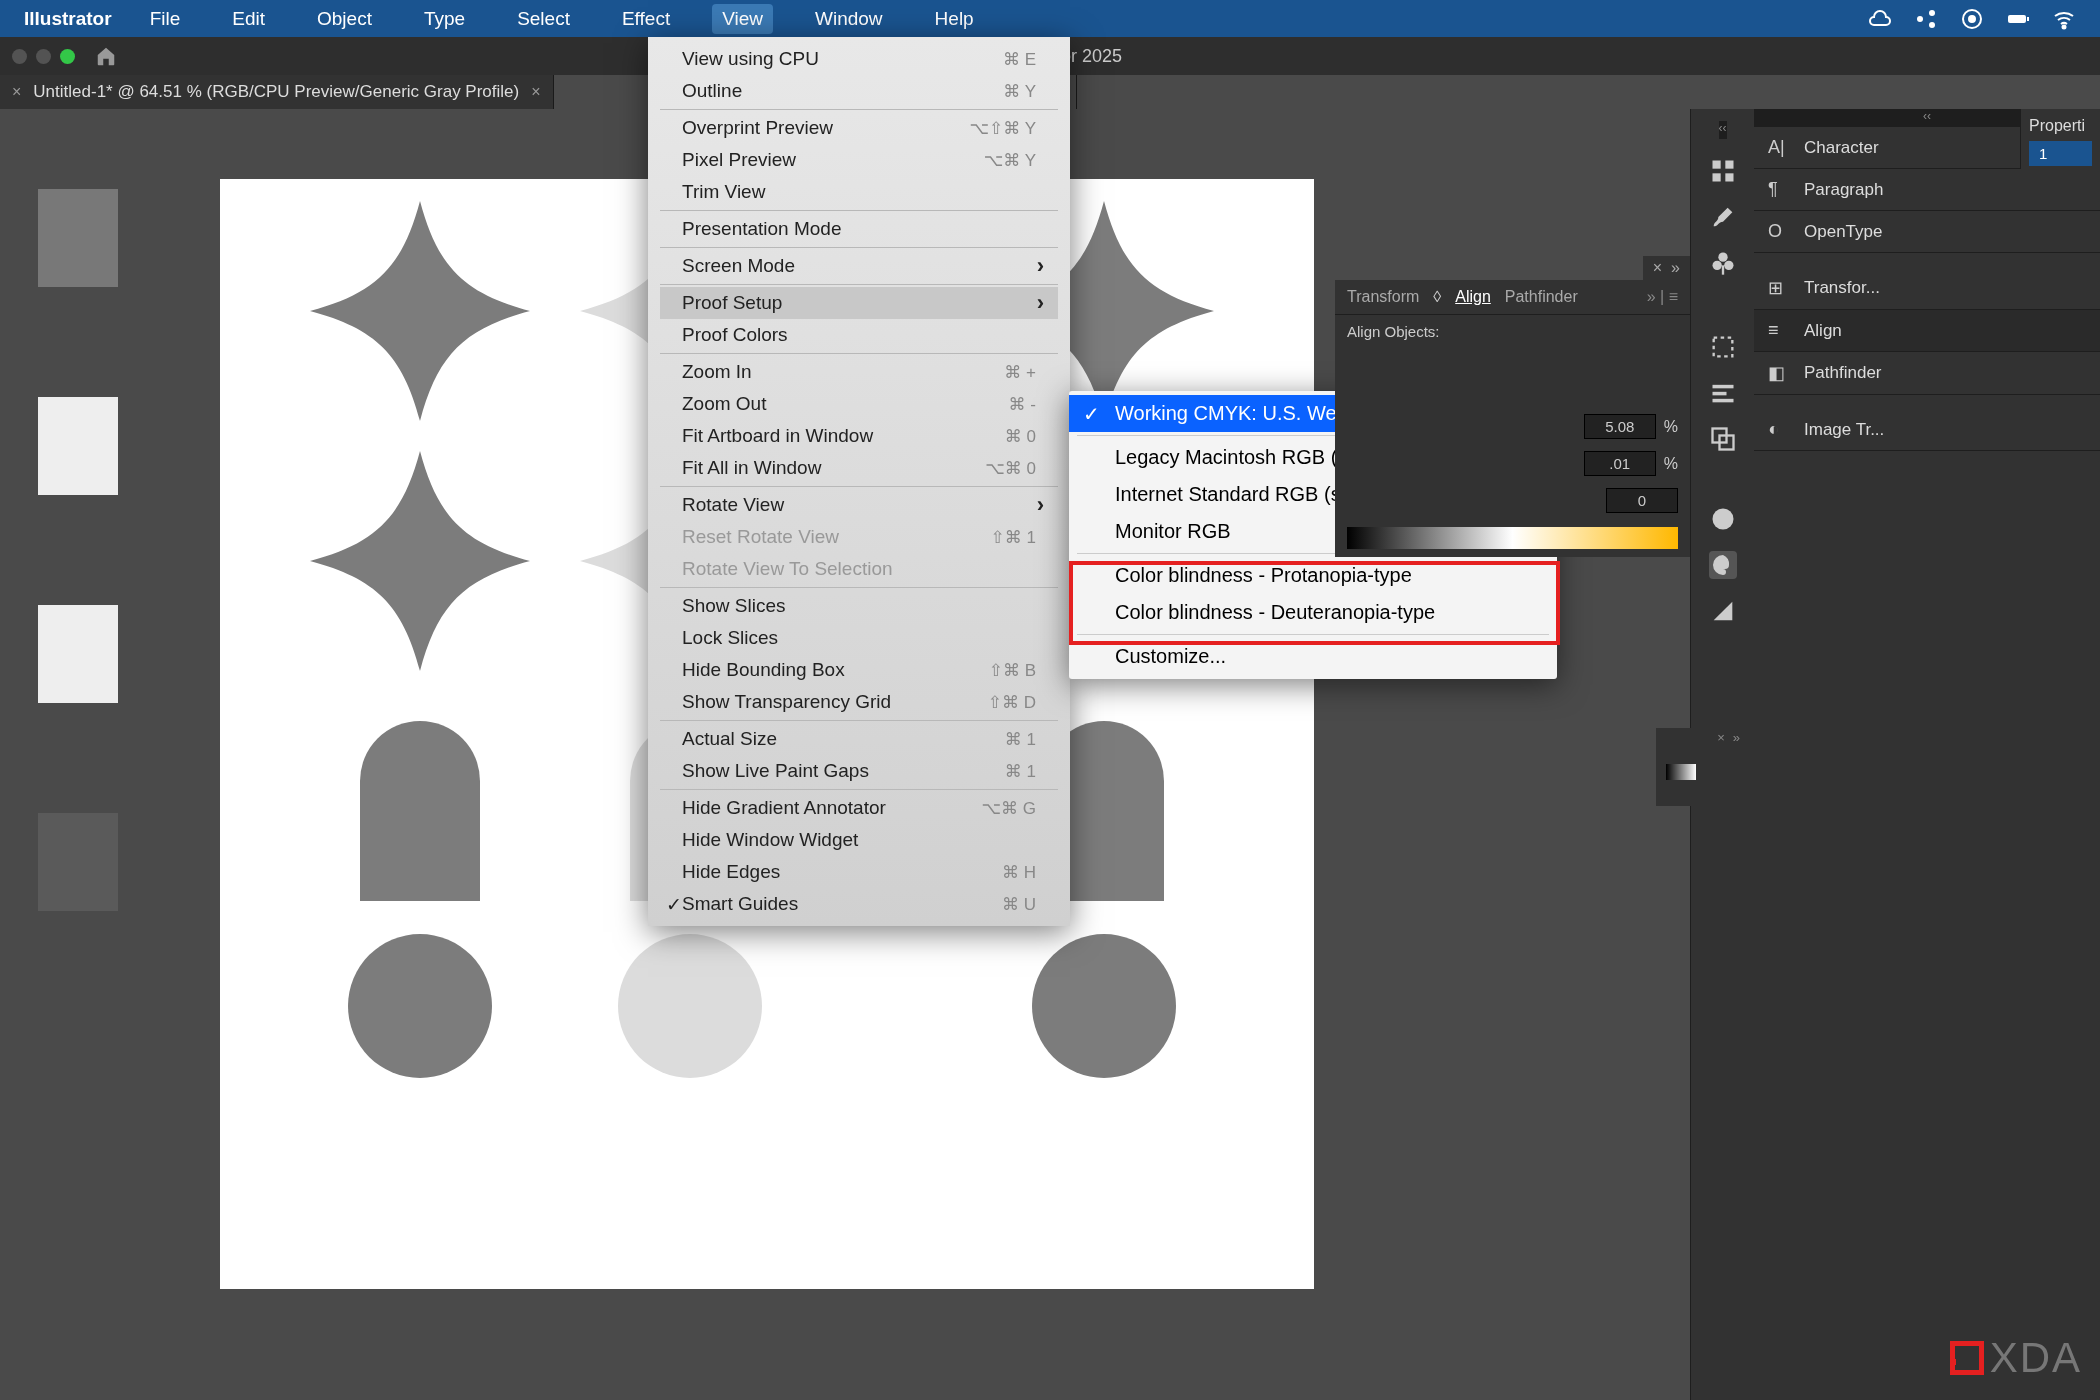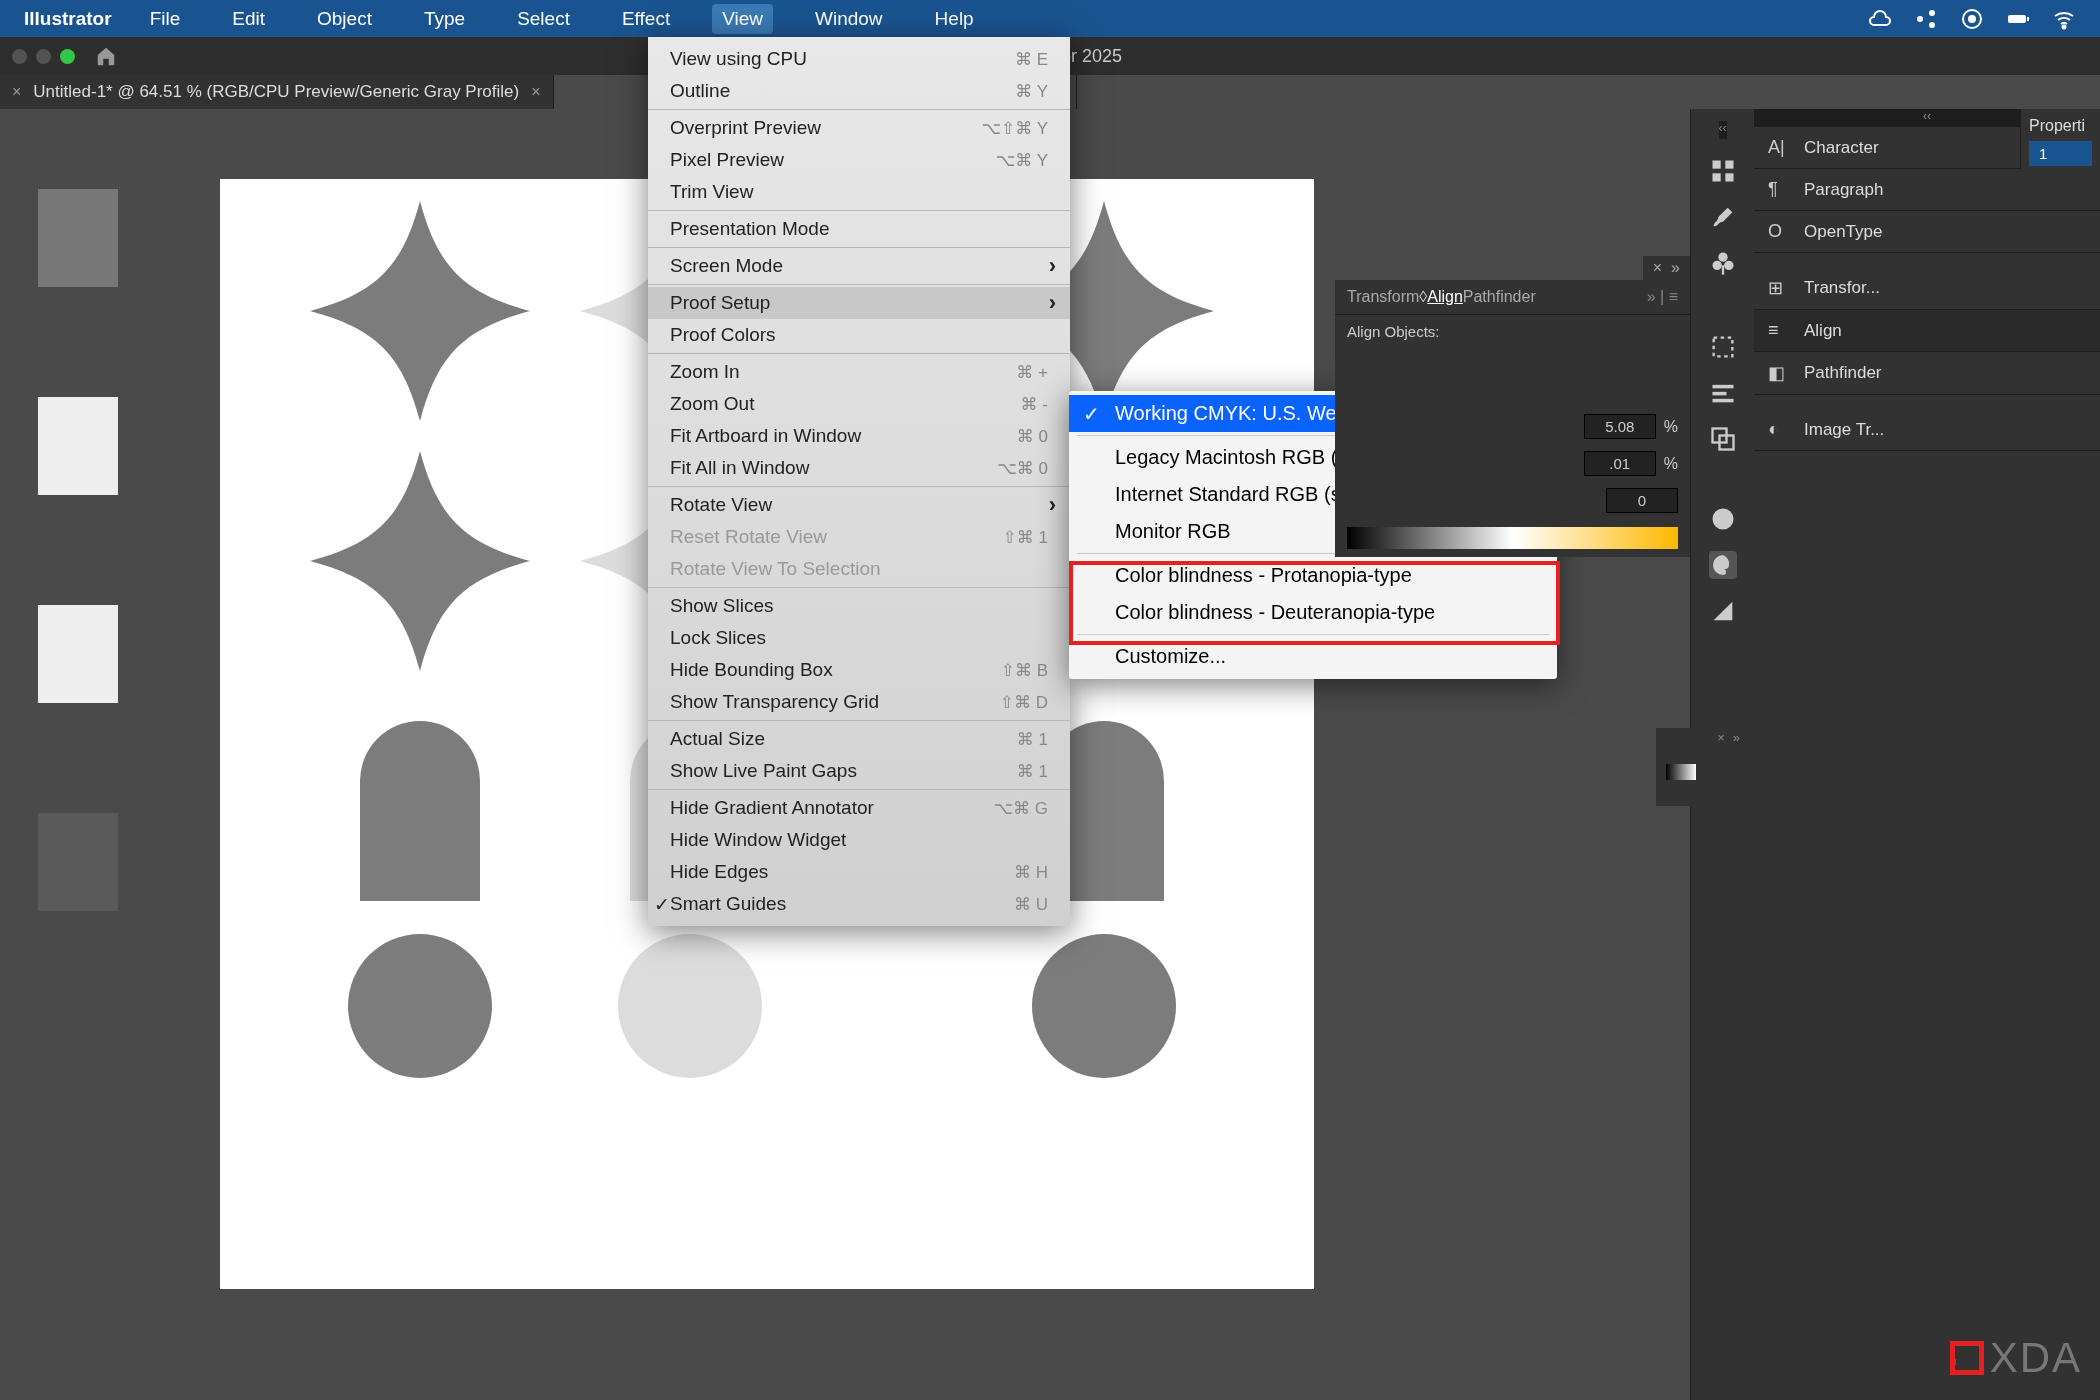--- a/index.html
+++ b/index.html
@@ -36,21 +36,21 @@
 .canvas-wrap{ flex:1; position:relative;}
 .artboard{ position:absolute; top:70px; left:78px; width:1094px; height:1110px; background:#fff;}
 .shapes-col{ position:absolute; top:22px; width:240px; display:flex; flex-direction:column; gap:30px; align-items:center;}
 .shapes-col.c1{ left:80px;}
 .shapes-col.c2{ left:350px;}
 .shapes-col.c3{ right:90px;}
 .shp{ fill:#7c7c7c;}
 .shapes-col.c2 .shp{ fill:#dcdcdc;}
 
 
-.dd{ position:absolute; top:37px; left:648px; width:422px; background:linear-gradient(#e8e8e8,#d0d0d0); box-shadow:0 6px 30px rgba(0,0,0,.5); padding:4px 0; font-size:19px; color:#222;}
+.dd{ position:absolute; top:37px; left:648px; width:422px; background:linear-gradient(#e8e8e8,#d0d0d0); box-shadow:0 6px 30px rgba(0,0,0,.5); padding:4px 12px; font-size:19px; color:#222;}
 .dd .sec{ border-bottom:1px solid #b8b8b8; padding:2px 0;}
 .dd .sec:last-child{border:none;}
 .dd .row{ display:flex; align-items:center; padding:5px 22px; cursor:pointer; position:relative;}
 .dd .row .kb{ margin-left:auto; color:#888; font-size:17px;}
 .dd .row.dis{ color:#999;}
 .dd .row.hov{ background:#c8c8c8;align-items:center;}
 .dd .row.sub::after{ content:"›"; position:absolute; right:14px; font-size:22px; font-weight:bold;}
 .dd .chk{ position:absolute; left:6px;}
 
 
@@ -68,21 +68,21 @@
 .rp-right{ flex:1; display:flex; flex-direction:column;}
 .chevs{height:18px; background:#1e1e1e; color:#888; font-size:12px; text-align:center;}
 .stack{ display:flex; flex-direction:column;}
 .stack .r{ display:flex; align-items:center; gap:12px; padding:10px 14px; color:#ddd; font-size:17px; border-bottom:1px solid #1e1e1e;}
 .stack .r.active{ background:#2a2a2a;}
 .props{ position:absolute; right:0; top:109px; width:80px; height:60px; background:#323232; color:#ddd; padding:8px; font-size:16px; border-left:1px solid #1e1e1e;}
 .one-row{ background:#1a5490; color:#fff; padding:4px 10px; margin-top:6px; font-size:15px;}
 
 
 .align-p{ position:absolute; top:280px; right:410px; width:355px; background:#323232; color:#ccc; font-size:16px;}
-.align-p .tabs{ display:flex; gap:0; padding:8px 12px; border-bottom:1px solid #1e1e1e;}
+.align-p .tabs{ display:flex; gap:14px; padding:8px 12px; border-bottom:1px solid #1e1e1e;}
 .align-p .tabs .t{ color:#aaa;} .align-p .tabs .t.act{ color:#fff; text-decoration:underline;}
 .align-p .hdr{ padding:8px 12px; font-size:15px;}
 .align-p .field-row{ display:flex; justify-content:flex-end; padding:6px 12px; gap:8px; align-items:center;}
 .align-p .inp{ background:#222; border:1px solid #000; color:#ccc; width:72px; padding:3px 6px; text-align:center; font-size:15px;}
 .align-p .cls{ position:absolute; top:-24px; right:0; background:#323232; padding:3px 10px; color:#aaa;}
 .align-p .grad{ height:22px; background:linear-gradient(90deg,#000,#fff,#ffb800); margin:8px 12px;}
 
 .mini-p{ position:absolute; top:728px; right:352px; width:92px; height:78px; background:#323232;}
 .mini-p .bar{ height:22px; display:flex; justify-content:flex-end; padding:2px 8px; gap:8px; color:#888; font-size:13px;}
 .mini-p .sw{ width:30px; height:16px; background:linear-gradient(90deg,#000,#fff); margin:14px 10px;}

